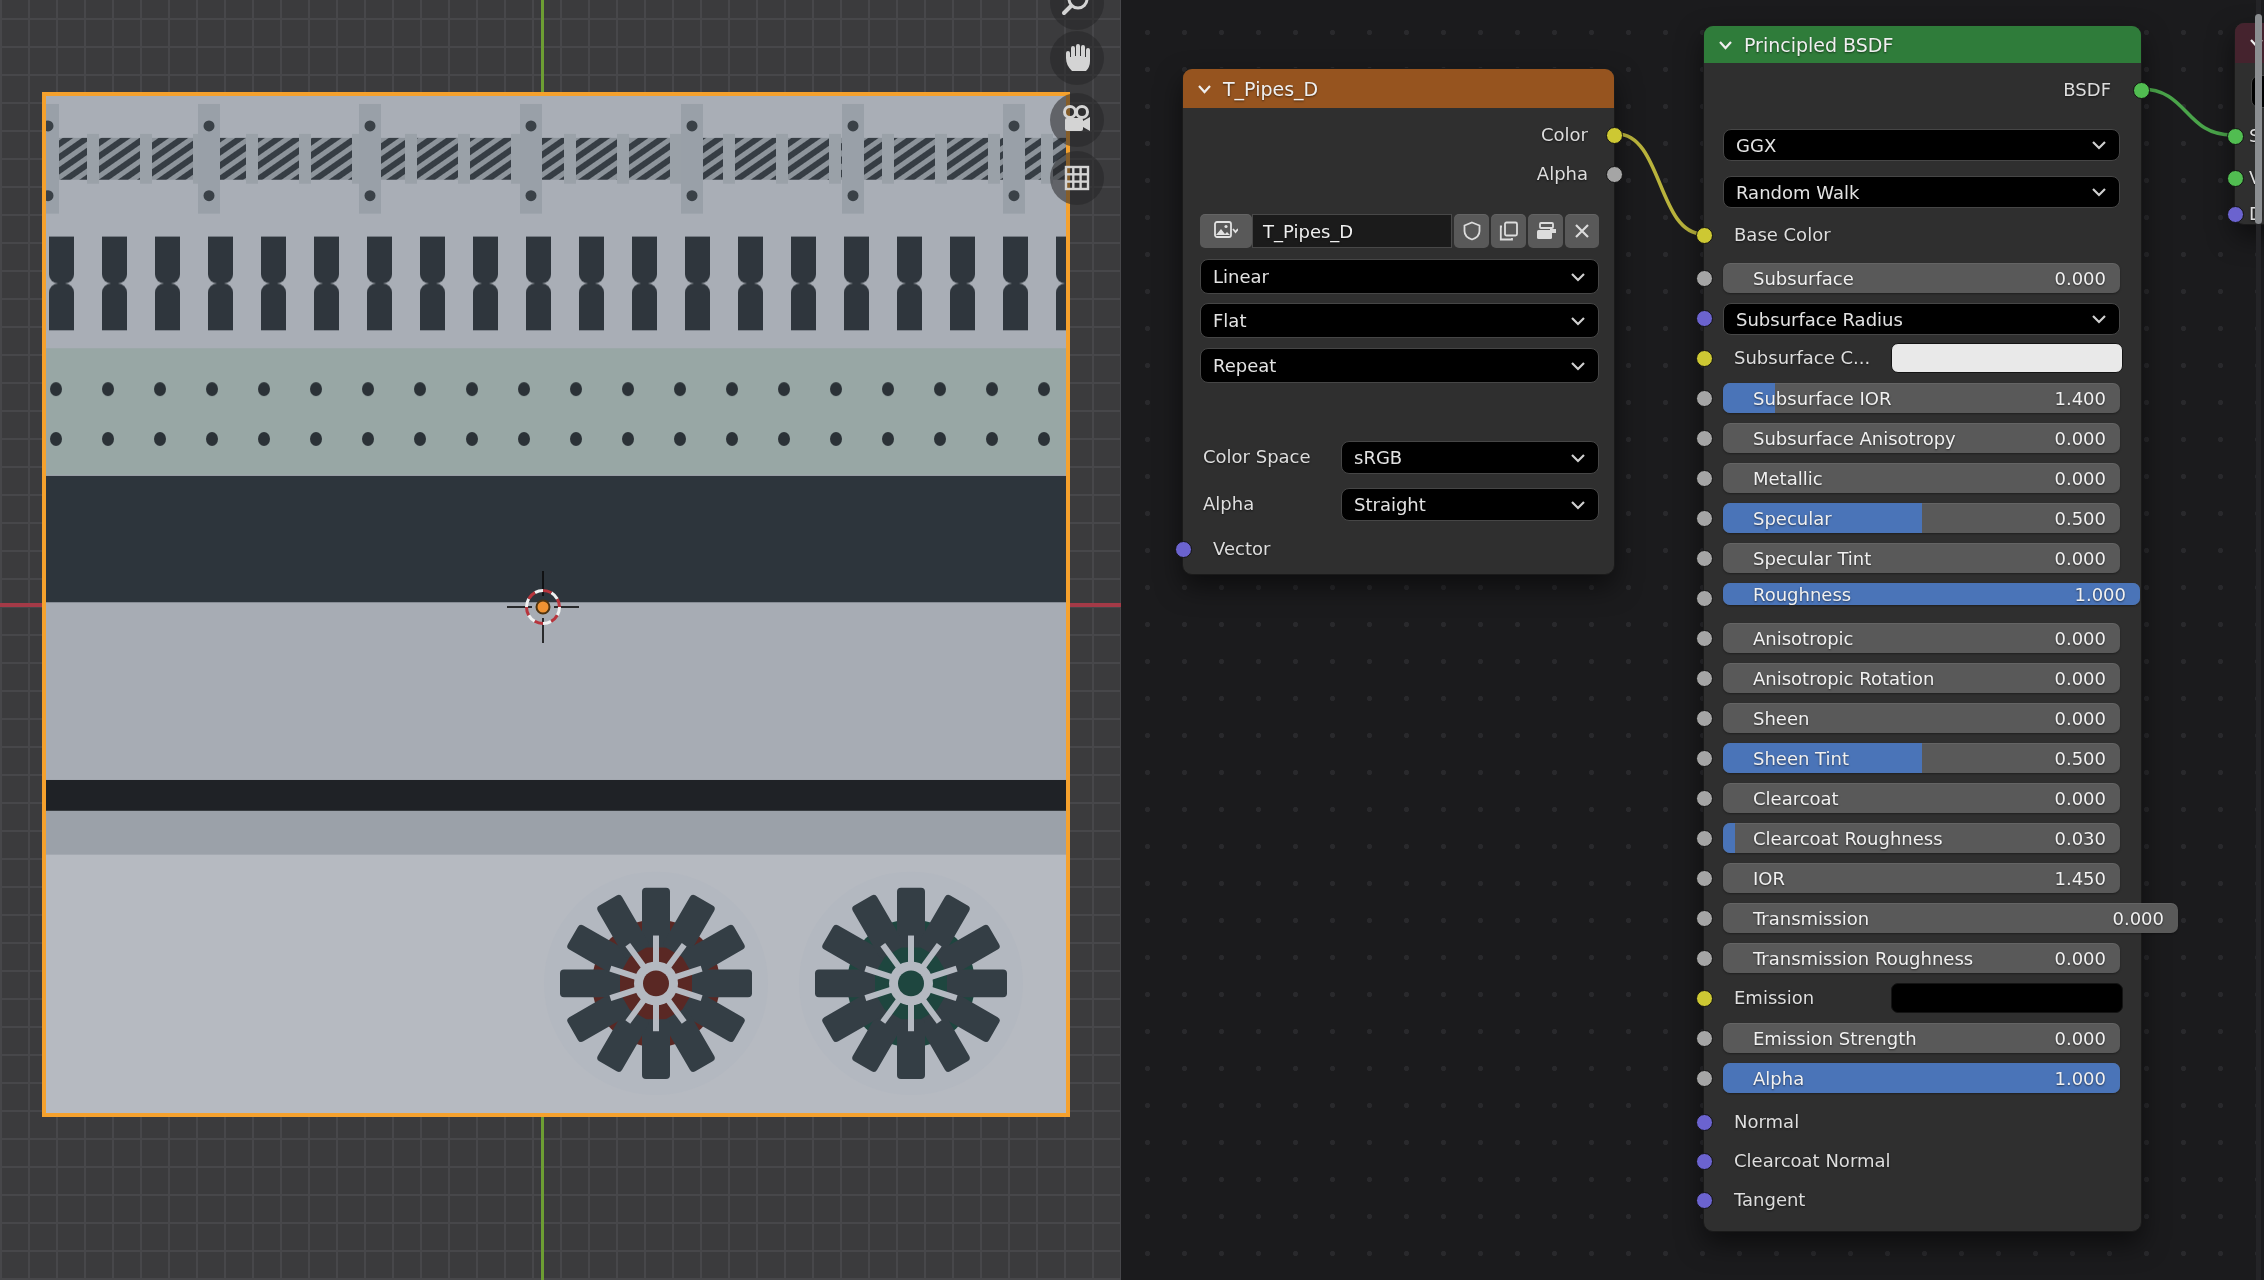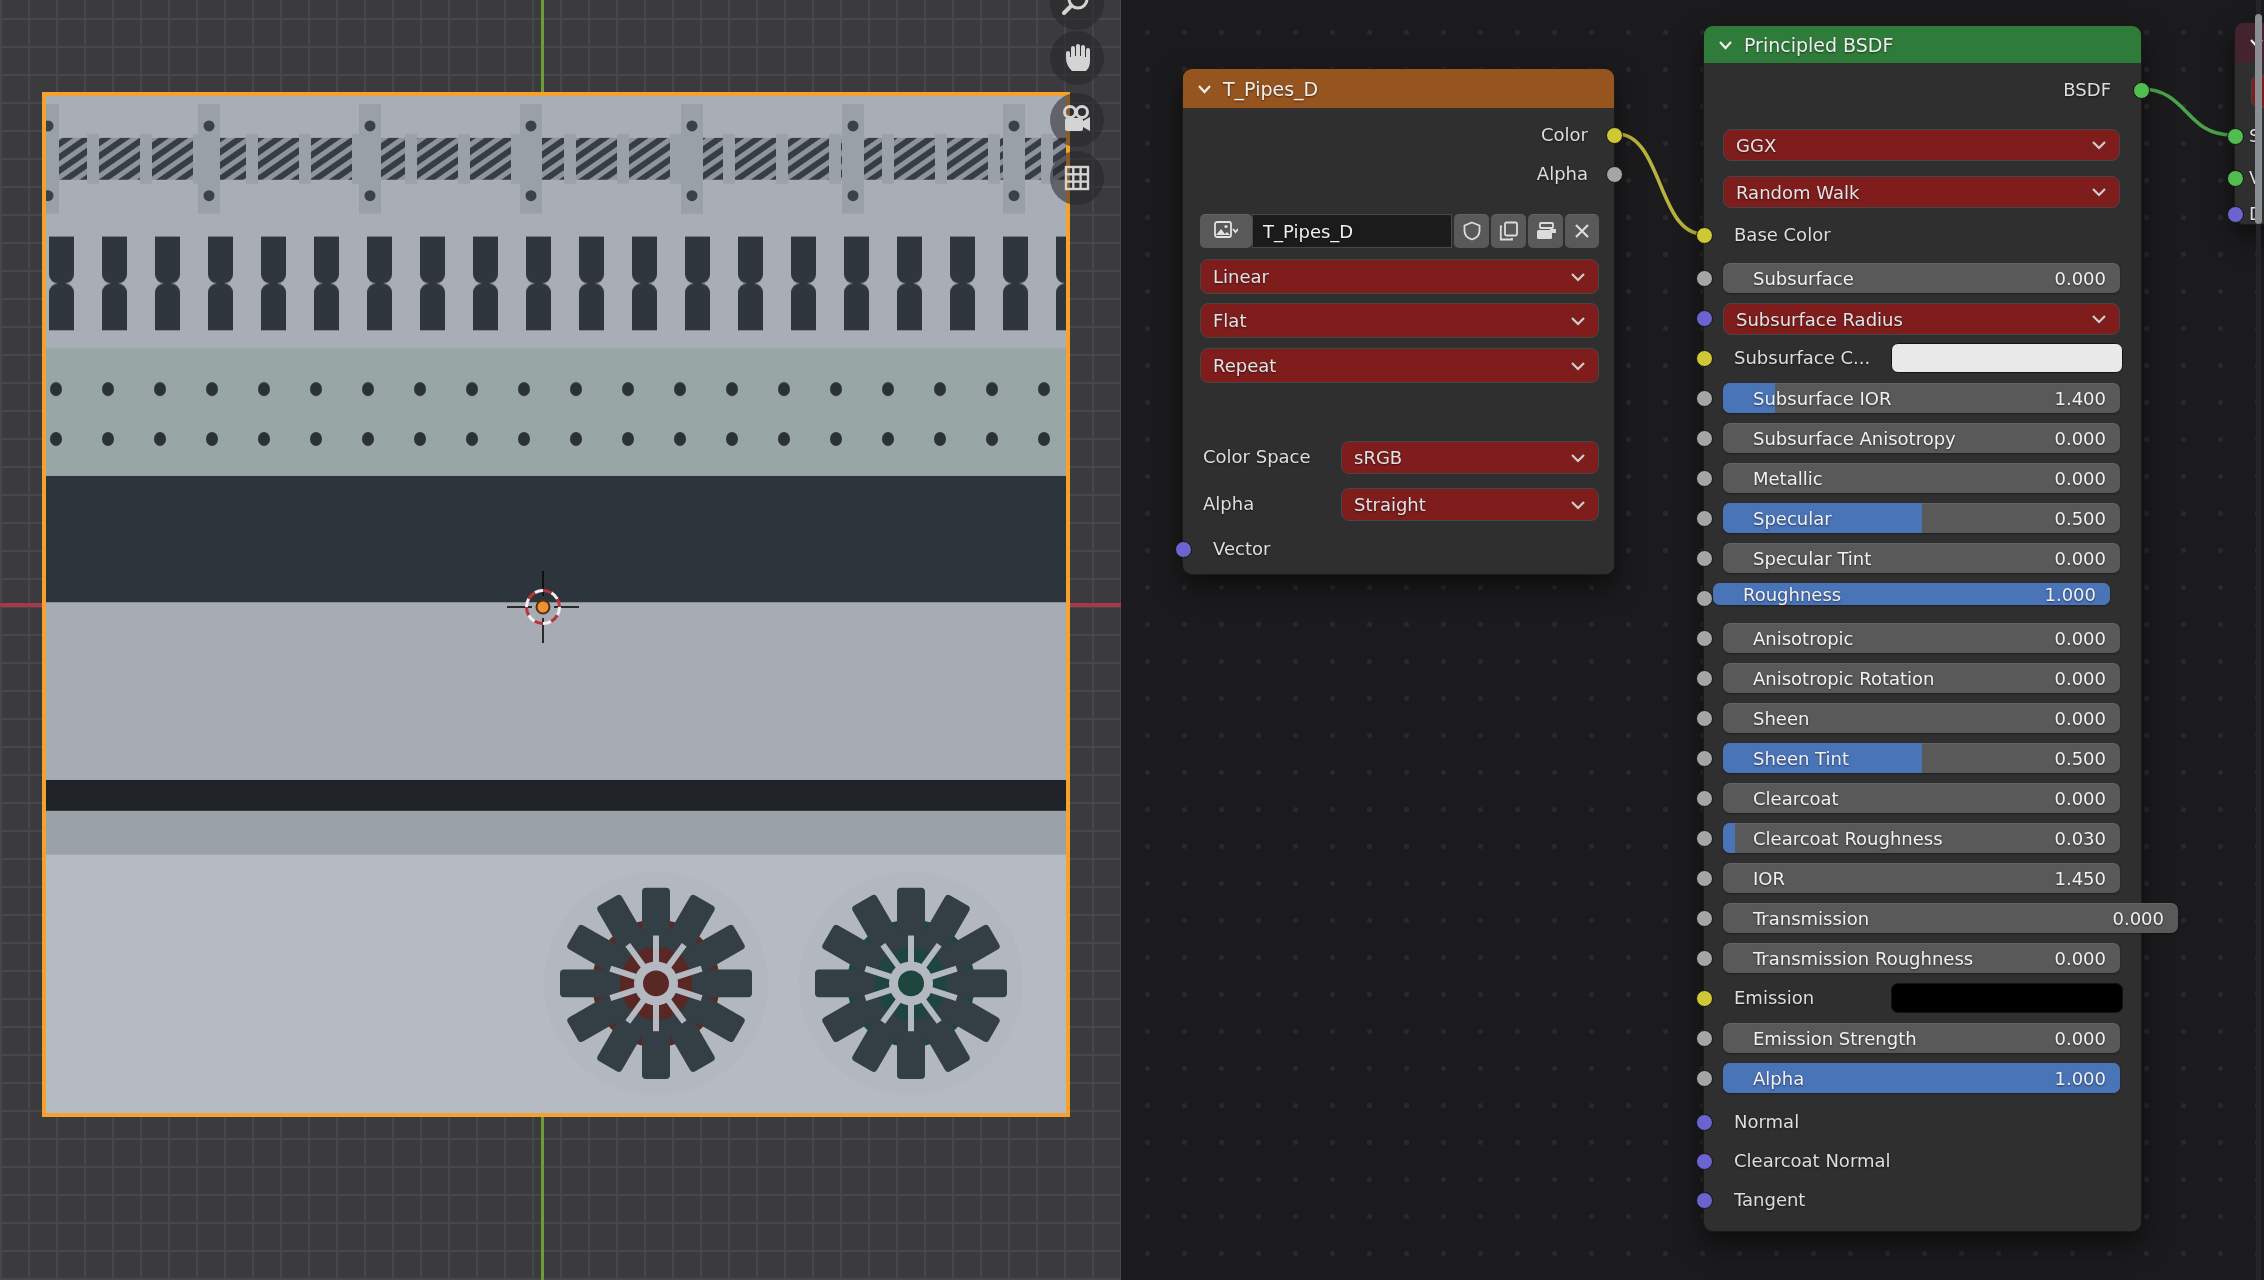--- a/index.html
+++ b/index.html
@@ -32,21 +32,21 @@
     box-shadow:0 12px 26px rgba(0,0,0,.5);font-size:18px;
     text-shadow:0 1px 2px rgba(0,0,0,.55);}
   .node-header{position:absolute;left:0;right:0;top:0;height:39px;border-radius:9px 9px 0 0;
     display:flex;align-items:center;gap:11px;padding:0 14px;box-sizing:border-box;
     color:#f0f0f0;font-size:19px;}
   .socket{position:absolute;width:17px;height:17px;border-radius:50%;
     border:1.5px solid #121212;box-sizing:border-box;}
   .out-label{position:absolute;height:26px;line-height:26px;text-align:right;}
   .in-label{position:absolute;height:26px;line-height:26px;}
 
-  .widget{position:absolute;background:#7f1d1d;border:1px solid #464646;border-radius:8px;
+  .widget{position:absolute;background:#000000;border:1px solid #464646;border-radius:8px;
     box-sizing:border-box;display:flex;align-items:center;padding:0 12px;color:#e3e3e3;}
   .widget .ddc{margin-left:auto;flex:none;}
 
   .slider{position:absolute;background:#595959;border-radius:7px;overflow:hidden;
     box-shadow:inset 0 1px 0 rgba(255,255,255,.07),0 1px 2px rgba(0,0,0,.35);}
   .fill{position:absolute;left:0;top:0;bottom:0;background:#4a74b8;}
   .s-lbl{position:absolute;left:30px;top:50%;transform:translateY(-50%);color:#f1f1f1;}
   .s-val{position:absolute;right:14px;top:50%;transform:translateY(-50%);color:#f1f1f1;}
   .swatch{position:absolute;border-radius:7px;border:1px solid #141414;box-sizing:border-box;}
 
@@ -349,21 +349,21 @@
         <div class="s-lbl">Specular</div>
         <div class="s-val">0.500</div>
       </div>
       <div class="socket" style="top: 523.5px; background: rgb(165, 165, 165); left: -8.5px;"></div>
       <div class="slider" style="left: 19px; top: 517px; width: 397px; height: 30px; border-radius: 7px;">
         <div class="fill" style="width: 0%; background: rgb(74, 116, 184);"></div>
         <div class="s-lbl">Specular Tint</div>
         <div class="s-val">0.000</div>
       </div>
       <div class="socket" style="top: 563.5px; background: rgb(165, 165, 165); left: -8.5px;"></div>
-      <div class="slider" style="left: 9px; top: 557px; width: 397px; height: 22px;">
+      <div class="slider" style="left: 19px; top: 557px; width: 397px; height: 22px; padding-left: 20px;">
         <div class="fill" style="width: 100%; background: rgb(74, 116, 184);"></div>
         <div class="s-lbl">Roughness</div>
         <div class="s-val">1.000</div>
       </div>
       <div class="socket" style="top: 603.5px; background: rgb(165, 165, 165); left: -8.5px;"></div>
       <div class="slider" style="left: 19px; top: 597px; width: 397px; height: 30px;">
         <div class="fill" style="width: 0%; background: rgb(74, 116, 184);"></div>
         <div class="s-lbl">Anisotropic</div>
         <div class="s-val">0.000</div>
       </div>

